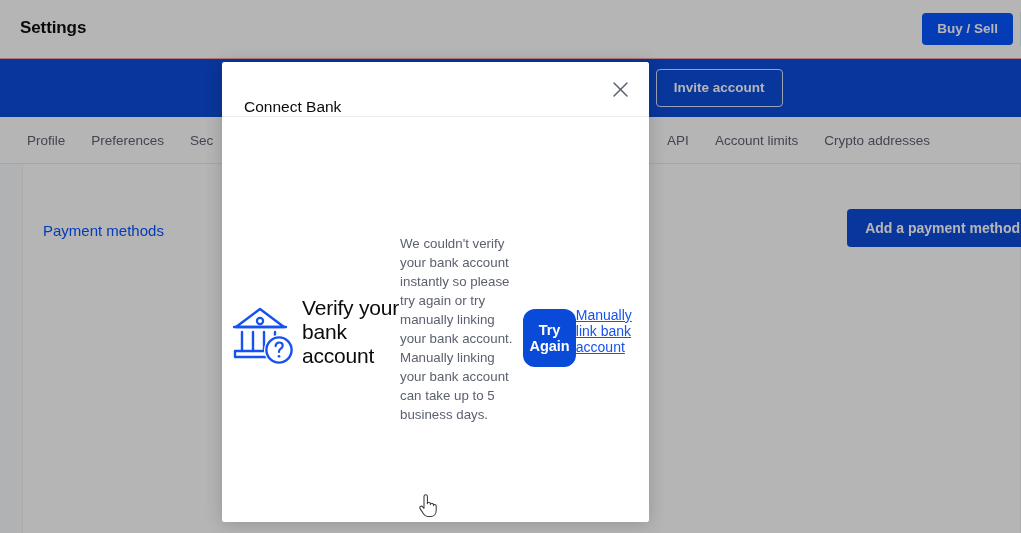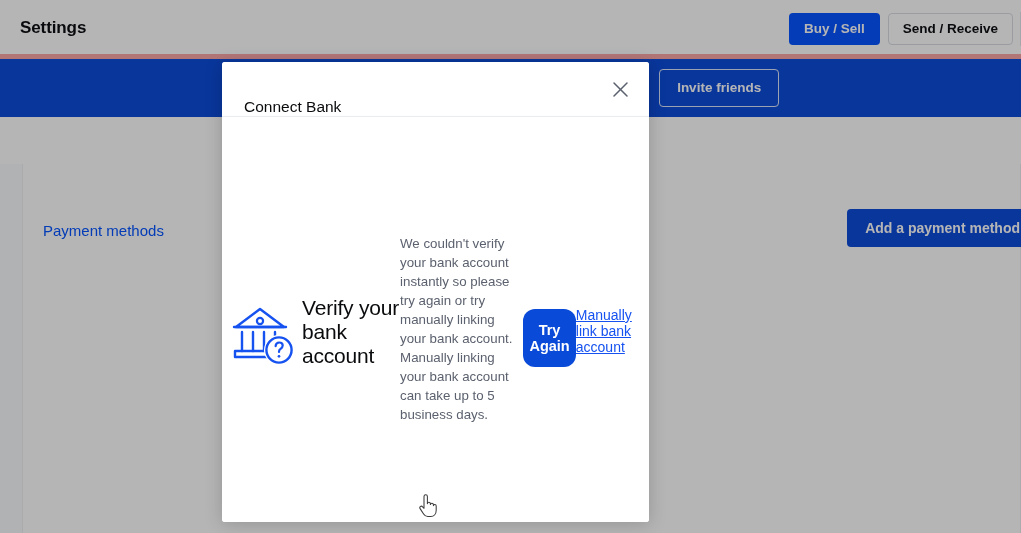--- a/index.html
+++ b/index.html
@@ -29,21 +29,21 @@
     background: #ffffff;
   }
 
   
   .topbar {
     position: absolute;
     left: 0; top: 0;
     width: 1021px;
     height: 59px;
     background: #ffffff;
-    border-bottom: 5px solid #fca5a5;
+    border-bottom: 1px solid #fca5a5;
     box-sizing: border-box;
   }
   .topbar-title {
     position: absolute;
     left: 20px;
     top: 18px;
     font-size: 17px;
     font-weight: bold;
     color: #0a0b0d;
     letter-spacing: -0.1px;
@@ -328,31 +328,39 @@
 <body>
 
 <div class="app">
 
   <div class="page">
 
     <div class="topbar">
       <div class="topbar-title">Settings</div>
       <div class="topbar-actions">
         <button class="btn-primary-sm">Buy / Sell</button>
-        <button class="btn-outline-sm">Send / Receive</button>
       </div>
       <div class="topbar-divider"></div>
     </div>
 
     <div class="banner">
       <span class="banner-text">Invite a friend to Coin</span>
       <span class="banner-text">irst $100 on Coinbase! Terms apply.</span>
-      <button class="btn-banner">Invite friends</button>
-    </div>
-
+      <button class="btn-banner">Invite account</button>
+    </div>
+
+    <div class="tabs">
+      <div class="tab">Profile</div>
+      <div class="tab">Preferences</div>
+      <div class="tab">Sec</div>
+      <div class="tab active" style="margin-left:380px">ods</div>
+      <div class="tab">API</div>
+      <div class="tab">Account limits</div>
+      <div class="tab">Crypto addresses</div>
+    </div>
 
     <div class="content">
       <div class="content-inner">
         <div class="section-head">Payment methods</div>
         <button class="btn-add-payment">Add a payment method</button>
         <div class="empty-state">ods yet.</div>
       </div>
     </div>
   </div>
 

